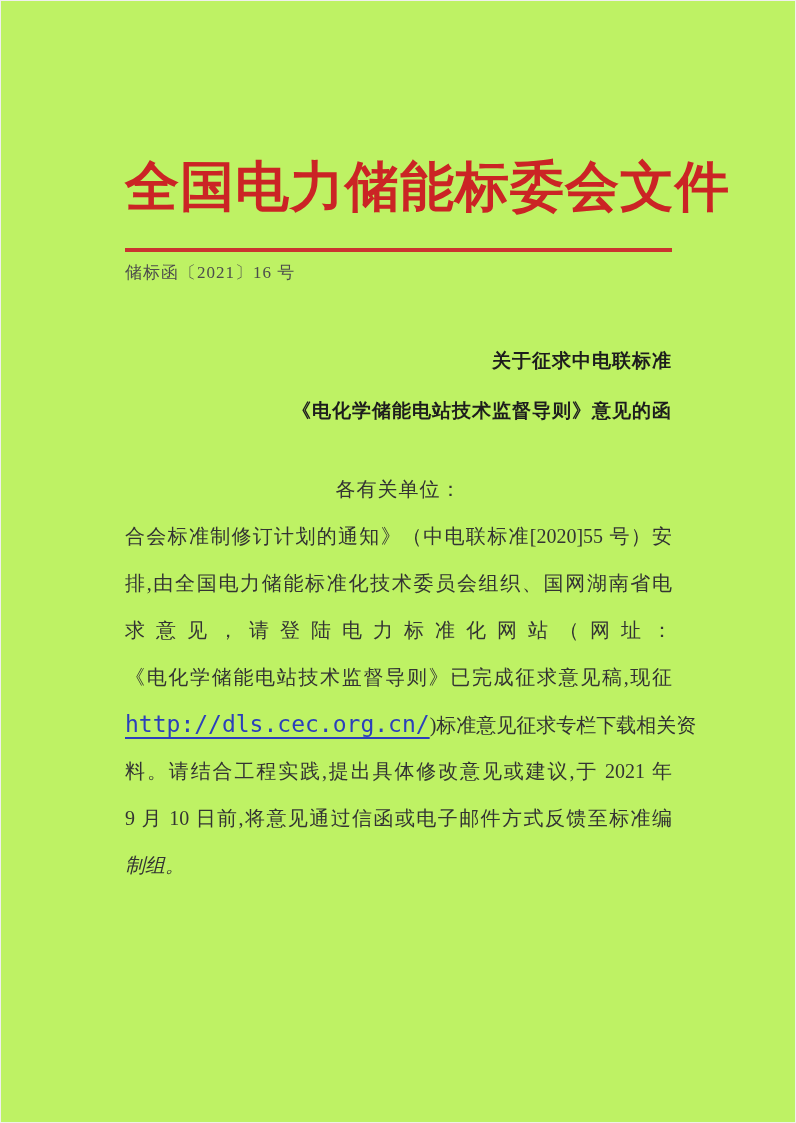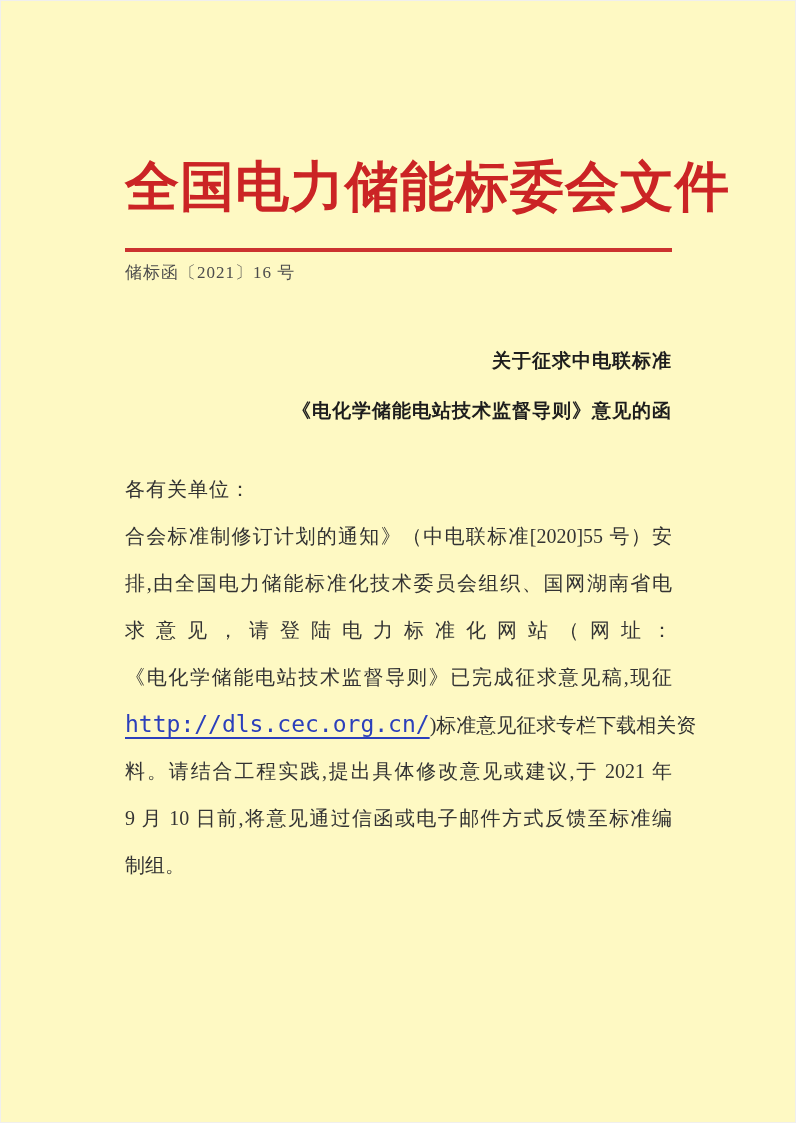--- a/index.html
+++ b/index.html
@@ -5,21 +5,21 @@
   html, body {
     margin: 0;
     padding: 0;
     background: #ffffff;
   }
   .page {
     position: relative;
     width: 796px;
     height: 1123px;
     margin: 0 auto;
-    background: #fef9c3;
+    background: #bef264;
     box-shadow: inset 0 0 0 1px #f0efee;
     box-sizing: border-box;
     padding: 0 124px 0 125px;
     overflow: hidden;
     font-family: "Liberation Serif", "DejaVu Serif", serif;
   }
   .banner {
     margin-top: 146px;
     text-align: center;
     font-size: 54px;
@@ -61,28 +61,29 @@
   .body-line {
     line-height: 47px;
     height: 47px;
     text-align: justify;
     text-align-last: justify;
     white-space: nowrap;
   }
   .body-line.no-justify {
     text-align: left;
     text-align-last: left;
+    font-style: italic;
   }
   .body-line.first-indent {
     text-indent: 2em;
   }
   .salutation {
     line-height: 47px;
     height: 47px;
-    text-align: left;
+    text-align: center;
     letter-spacing: 1px;
   }
   .doc-link {
     font-family: "DejaVu Sans Mono", "Liberation Mono", monospace;
     font-size: 23px;
     color: var(--link-blue, #2b3fbb);
     text-decoration: underline;
     text-underline-offset: 5px;
     cursor: pointer;
   }

